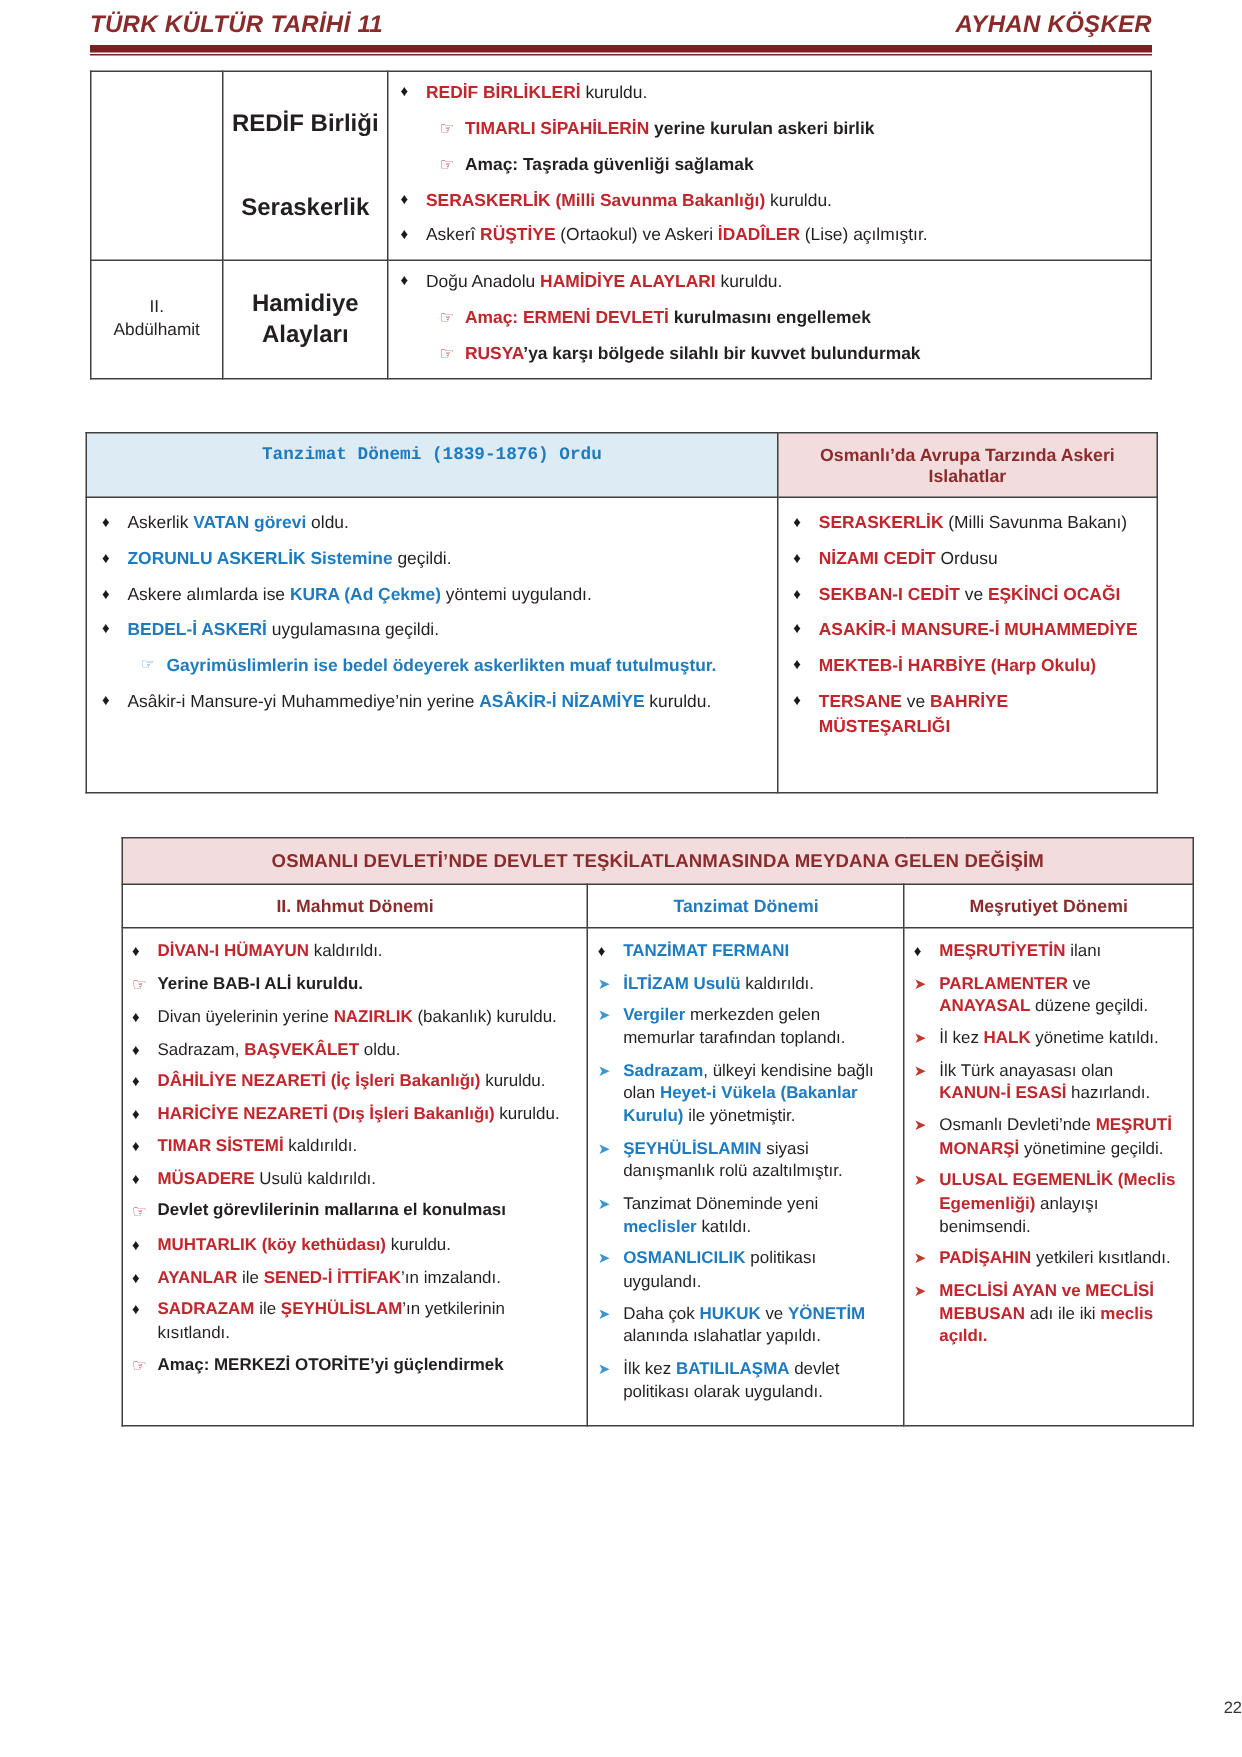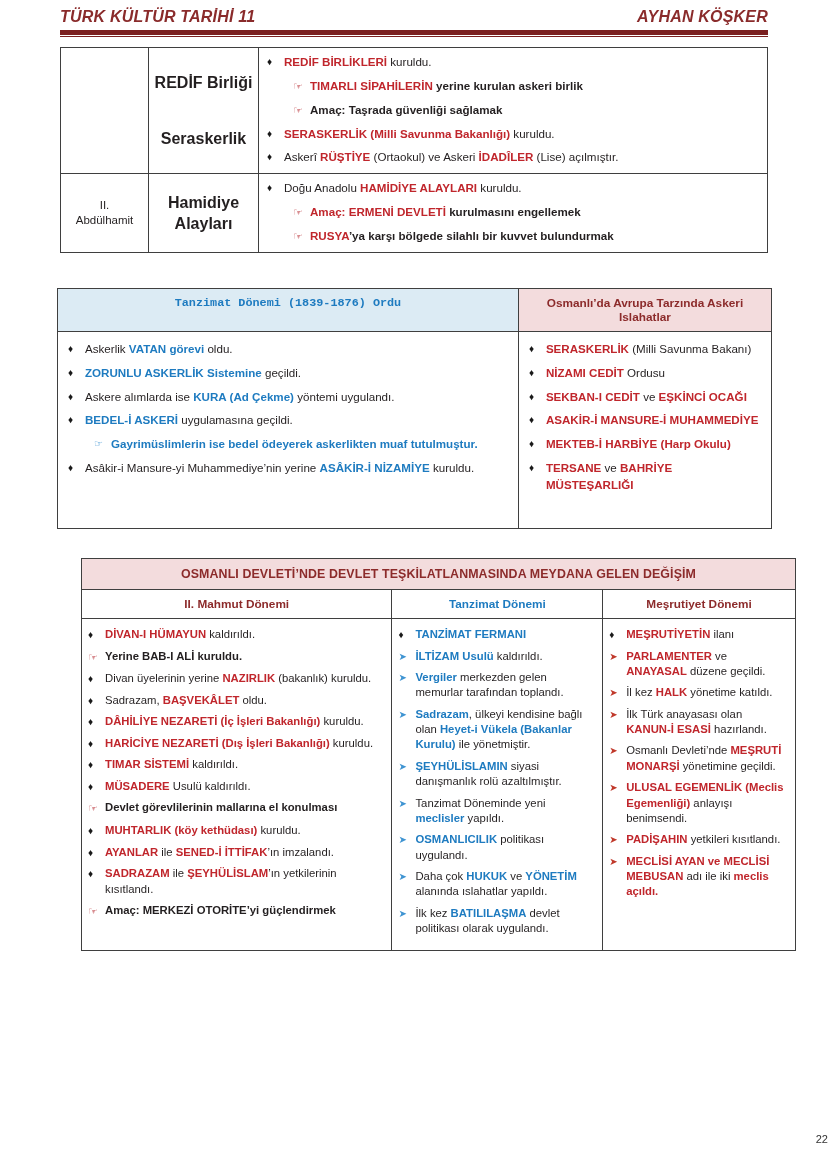--- a/index.html
+++ b/index.html
@@ -318,21 +318,21 @@
               <div class="bl">
                 <span class="bullet arrow-b">➤</span>
                 <span class="txt"><span class="blue">Sadrazam</span><span>, ülkeyi kendisine bağlı olan </span><span class="blue">Heyet-i Vükela (Bakanlar Kurulu)</span><span> ile yönetmiştir.</span></span>
               </div>
               <div class="bl">
                 <span class="bullet arrow-b">➤</span>
                 <span class="txt"><span class="blue">ŞEYHÜLİSLAMIN</span><span> siyasi danışmanlık rolü azaltılmıştır.</span></span>
               </div>
               <div class="bl">
                 <span class="bullet arrow-b">➤</span>
-                <span class="txt"><span>Tanzimat Döneminde yeni </span><span class="blue">meclisler</span><span> yapıldı.</span></span>
+                <span class="txt"><span>Tanzimat Döneminde yeni </span><span class="blue">meclisler</span><span> katıldı.</span></span>
               </div>
               <div class="bl">
                 <span class="bullet arrow-b">➤</span>
                 <span class="txt"><span class="blue">OSMANLICILIK</span><span> politikası uygulandı.</span></span>
               </div>
               <div class="bl">
                 <span class="bullet arrow-b">➤</span>
                 <span class="txt"><span>Daha çok </span><span class="blue">HUKUK</span><span> ve </span><span class="blue">YÖNETİM</span><span> alanında ıslahatlar yapıldı.</span></span>
               </div>
               <div class="bl">

